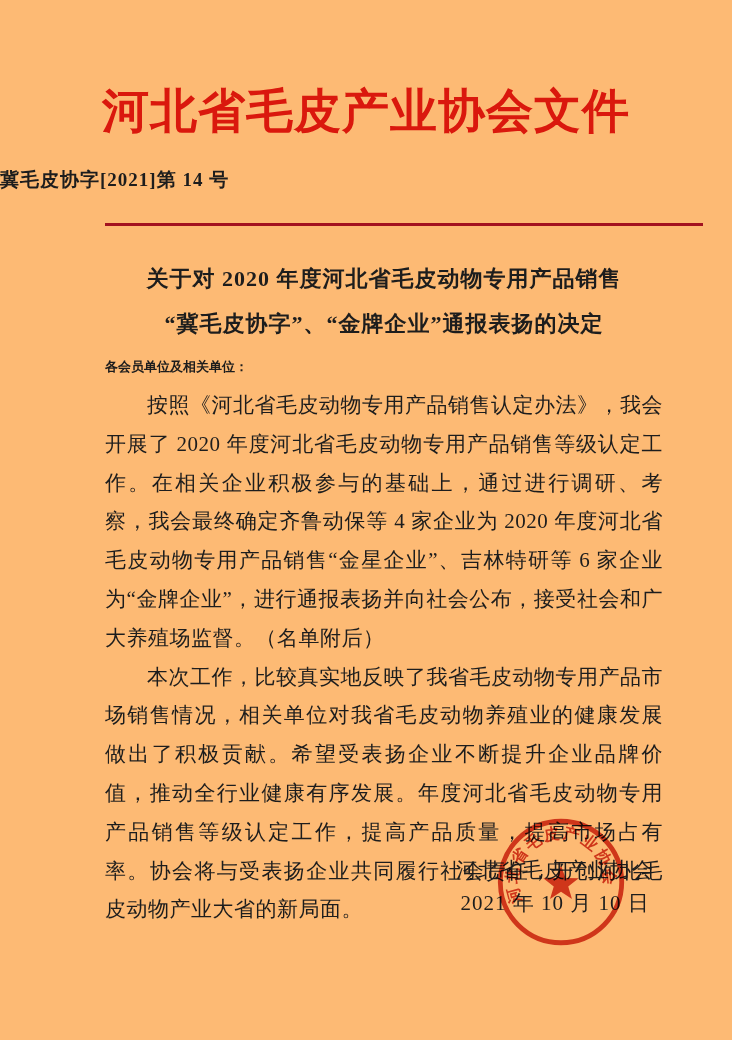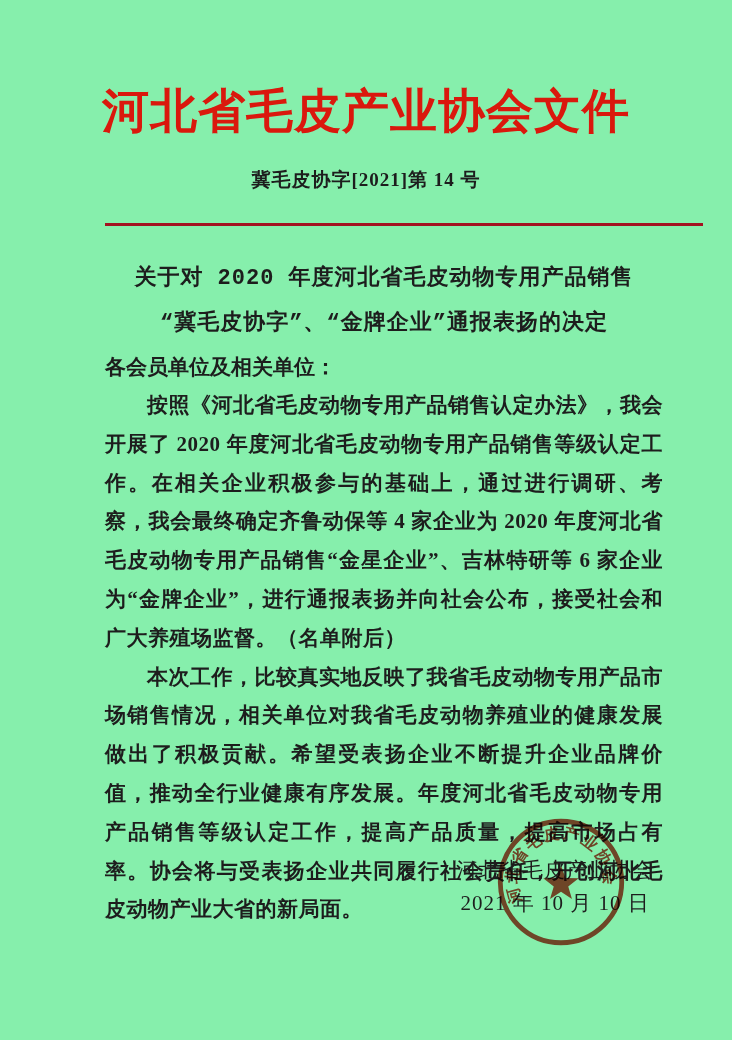--- a/index.html
+++ b/index.html
@@ -4,21 +4,21 @@
 <style>
   html, body {
     margin: 0;
     padding: 0;
     background: #ffffff;
   }
   .page {
     position: relative;
     width: 732px;
     height: 1040px;
-    background: #86efac;
+    background: #fdba74;
     overflow: hidden;
     font-family: "Liberation Serif", "DejaVu Serif", serif;
     color: var(--ink, #1d1d1d);
   }
 
   .letterhead {
     position: absolute;
     top: 84px;
     left: 0;
     width: 100%;
@@ -29,21 +29,21 @@
     font-weight: bold;
     letter-spacing: 1px;
     color: var(--letterhead_red, #da180d);
   }
 
   .doc-number {
     position: absolute;
     top: 167px;
     left: 0;
     width: 100%;
-    text-align: center;
+    text-align: left;
     font-size: 19px;
     line-height: 26px;
     font-weight: bold;
     letter-spacing: 1px;
   }
 
   .red-rule {
     position: absolute;
     top: 223px;
     left: 105px;
@@ -59,37 +59,36 @@
     width: 558px;
   }
   .doc-title {
     margin: 0;
     text-align: center;
     font-size: 22px;
     font-weight: bold;
     line-height: 45px;
     letter-spacing: 1px;
   }
-  .doc-title .t-line { display: block; font-family: Liberation Mono, monospace; }
+  .doc-title .t-line { display: block; }
 
   .salutation {
     margin: 2px 0 0 0;
-    font-size: 21px;
+    font-size: 13px;
     font-weight: bold;
     line-height: 38px;
   }
 
   .para {
     margin: 0;
     font-size: 21px;
     line-height: 38.8px;
     text-align: justify;
     text-indent: 2em;
     letter-spacing: 0.5px;
-    font-weight: bold;
   }
 
   .signature {
     position: absolute;
     top: 854px;
     left: 445px;
     width: 220px;
     text-align: center;
     font-size: 21px;
     line-height: 33px;

